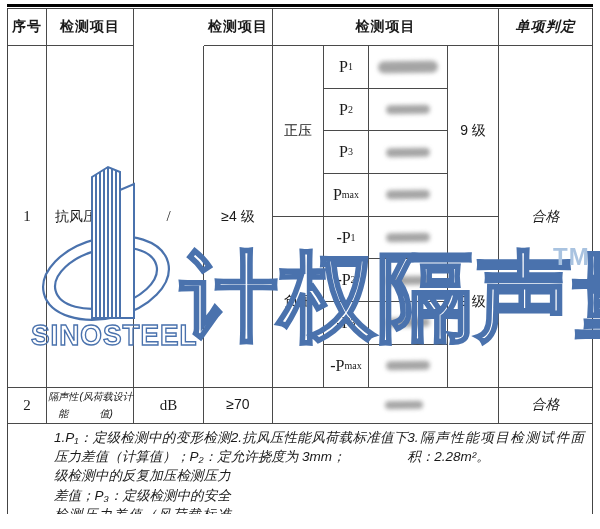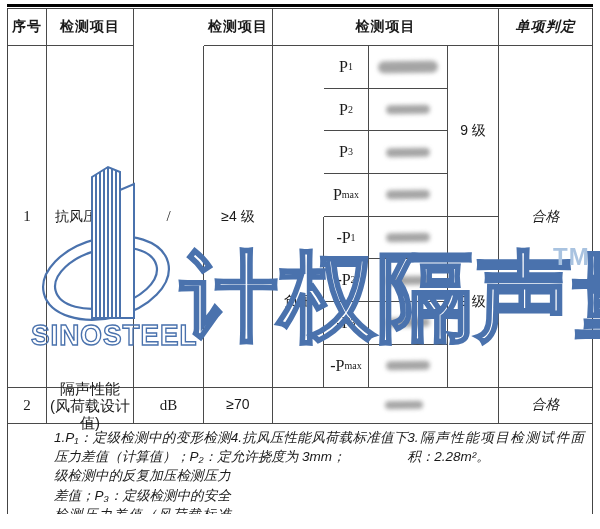--- a/index.html
+++ b/index.html
@@ -24,21 +24,21 @@
     border-right:1px solid #4a4a4a;border-bottom:1px solid #4a4a4a;
     font-size:14px;line-height:1.25;text-align:center;position:relative;
     overflow:visible;
   }
   .nr{border-right:none;font-style:italic;}
   .nb{border-bottom:none;}
   .hdr{font-weight:bold;letter-spacing:1px;}
   .serif{font-family:"Liberation Serif","DejaVu Serif",serif;font-size:15px;}
   .plabel{font-family:"Liberation Serif","DejaVu Serif",serif;font-size:16px;}
   .plabel sub{font-size:10px;line-height:0;}
-  .two-line{flex-direction:column;font-size:15px;line-height:17px;}
+  .two-line{flex-direction:row;font-size:10px;line-height:17px;font-style:italic;}
   
   .redact{background:#969696;filter:blur(2.3px);border-radius:6px;opacity:.85;transform:rotate(-.8deg);}
   .r-lg{width:60px;height:12px;}
   .r-md{width:44px;height:9px;}
   .r-sm{width:38px;height:8px;margin-left:36px;}
   
   .notes-text{
     justify-content:flex-start;align-items:flex-start;flex-direction:row;
     padding:4px 8px 0 7px;font-size:13.5px;line-height:19.4px;text-align:justify;
   }
@@ -75,20 +75,21 @@
       <div class="c hdr" style="grid-column:2;grid-row:1">检测项目</div>
       <div class="c hdr" style="grid-column:4;grid-row:1">检测项目</div>
       <div class="c hdr" style="grid-column:5 / span 4;grid-row:1">检测项目</div>
       <div class="c hdr nr" style="grid-column:9;grid-row:1">单项判定</div>
 
       <div class="c serif" style="grid-column:1;grid-row:2 / span 8">1</div>
       <div class="c" style="grid-column:2;grid-row:2 / span 8">抗风压性能</div>
       <div class="c serif" style="grid-column:3;grid-row:2 / span 8">/</div>
       <div class="c" style="grid-column:4;grid-row:2 / span 8">≥4 级</div>
 
+      <div class="c" style="grid-column:5;grid-row:2 / span 4">正压</div>
       <div class="c" style="grid-column:5;grid-row:6 / span 4">负压</div>
 
       <div class="c plabel" style="grid-column:6;grid-row:2">
           <span>P</span>
           <sub>1</sub>
         </div>
       <div class="c plabel" style="grid-column:6;grid-row:3">
           <span>P</span>
           <sub>2</sub>
         </div>
@@ -154,21 +155,21 @@
       </div>
       <div class="c serif" style="grid-column:3;grid-row:10">dB</div>
       <div class="c" style="grid-column:4;grid-row:10">≥70</div>
       <div class="c" style="grid-column:5 / span 4;grid-row:10">
           <div class="redact r-sm"></div>
         </div>
       <div class="c nr" style="grid-column:9;grid-row:10">合格</div>
 
       <div class="c nr nb notes-text" style="grid-column:2 / span 8;grid-row:11">
         <div>1.P₁：定级检测中的变形检测压力差值（计算值）；P₂：定级检测中的反复加压检测压力差值；P₃：定级检测中的安全检测压力差值（风荷载标准值）；Pₘₐₓ：定级检测中的安全检测压力差值（风荷载设计值）；</div>
-        <div>4.抗风压性能风荷载标准值下允许挠度为 3mm；</div>
+        <div>2.抗风压性能风荷载标准值下允许挠度为 3mm；</div>
         <div>3.隔声性能项目检测试件面积：2.28m²。</div>
       </div>
 
     </div>
   </div>
 
   <div id="wm">
     <svg id="wm-logo" width="180" height="180" viewBox="0 0 180 180" fill="none">
 
       <g transform="rotate(-14 86 128)" stroke="#4a72ad" stroke-width="2.2">

